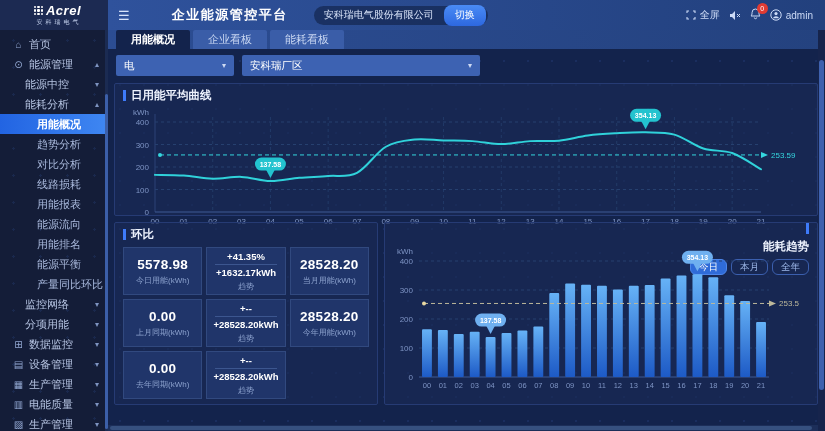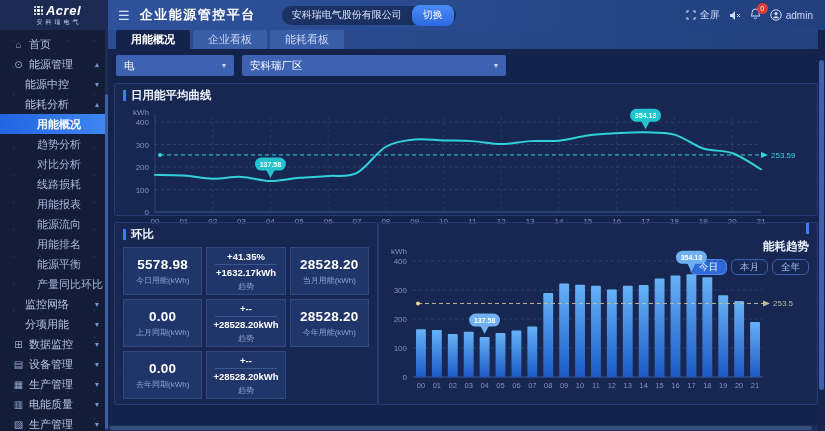--- a/index.html
+++ b/index.html
@@ -26,21 +26,21 @@
   .side-item .chev { position:absolute; right:9px; font-size:8px; color:#7e93c0; }
   .side-item.active { background:linear-gradient(90deg,#2264e2,#3f87f2); color:#fff; font-weight:bold; }
   .side-scroll { position:absolute; right:0; top:30px; bottom:0; width:3px; background:#1b2b52; }
   .side-scroll i { position:absolute; left:0; right:0; top:64px; bottom:2px; background:#3c5fa8; border-radius:2px; }
 
   
   .main { flex:1; display:flex; flex-direction:column; min-width:0; position:relative; }
   .topbar { height:30px; flex-shrink:0; background:linear-gradient(90deg,#2f529c,#22407d);
     display:flex; align-items:center; padding:0 12px 0 10px; gap:10px; }
   .hamburger { color:#d7e3fa; font-size:13px; cursor:pointer; line-height:1; }
-  .app-title { color:#fff; font-weight:bold; font-size:13px; letter-spacing:1.5px; margin-right:16px; }
+  .app-title { color:#fff; font-weight:bold; font-size:13px; letter-spacing:1.5px; margin-right:16px;margin-left:32px; }
   .company-pill { display:flex; align-items:center; background:rgba(12,27,60,.55); border-radius:10px;
     padding:2px 2px 2px 10px; gap:10px; height:19px; }
   .company-name { font-size:10px; color:#dbe6fb; }
   .switch-btn { background:linear-gradient(180deg,#4a8bf5,#2d68e0); color:#fff; font-size:10px;
     padding:1px 11px; border-radius:8px; border:none; height:21px; line-height:12px; cursor:pointer; }
   .top-right { margin-left:auto; display:flex; align-items:center; gap:9px; color:#ccdaf6; font-size:10px; }
   .tr-item { display:flex; align-items:center; gap:4px; cursor:pointer; }
   .tr-item svg { display:block; }
   .bell-wrap { position:relative; cursor:pointer; }
   .badge { position:absolute; top:-5px; right:-7px; background:#e03b33; color:#fff; font-size:7px;
@@ -52,29 +52,29 @@
     font-size:11px; color:#c9d7f2; background:#3a5da8; border-radius:2px 2px 0 0; cursor:pointer; white-space:nowrap; }
   .tab.active { background:#13234c; color:#fff; font-weight:bold; }
 
   .content { flex:1; background:#13234c; padding:6px 7px 0 6px; overflow:hidden;
     background-image:radial-gradient(rgba(70,120,220,0.13) 1px, transparent 1.2px); background-size:24px 24px; }
 
   .filters { display:flex; gap:8px; margin:0 0 7px 2px; }
   .select { height:21px; background:#3d62b2; border-radius:2px; display:flex; align-items:center;
     padding:0 8px; color:#fff; font-size:10.5px; justify-content:space-between; cursor:pointer; }
   .select .chev { color:#cdd9f2; font-size:8px; margin-left:10px; }
-  .select.w1 { width:118px; } .select.w2 { width:264px; }
+  .select.w1 { width:118px; } .select.w2 { width:238px; }
 
   .panel { background:rgba(26,42,86,.62); border:1px solid #263b74; border-radius:2px; }
   .panel-title-row { display:flex; align-items:center; height:22px; padding-left:8px; gap:5px; }
   .accent { width:3px; height:11px; background:#3e7bfa; flex-shrink:0; }
   .panel-title { color:#edf2fd; font-size:11.5px; font-weight:bold; white-space:nowrap; }
 
   .panel-top { height:133px; margin-bottom:6px; }
-  .bottom-row { display:flex; gap:0; height:183px; }
+  .bottom-row { display:flex; gap:6px; height:183px; }
   .panel-huanbi { width:264px; flex-shrink:0; }
   .panel-trend { flex:1; min-width:0; }
 
   .cards { display:grid; grid-template-columns:repeat(3,1fr); gap:4px; padding:2px 8px 10px; }
   .card { background:#20356a; border:1px solid #31497f; height:48px; display:flex; flex-direction:column;
     align-items:center; justify-content:center; }
   .card .val { color:#fff; font-size:13.5px; font-weight:bold; letter-spacing:.3px; }
   .card .lab { color:#8ba1cd; font-size:8px; margin-top:3px; white-space:nowrap; }
   .card .tv { color:#fff; font-size:9.5px; font-weight:bold; }
   .card .tdiv { width:62px; border:none; border-top:1px solid #3c568f; margin:2px 0; }

